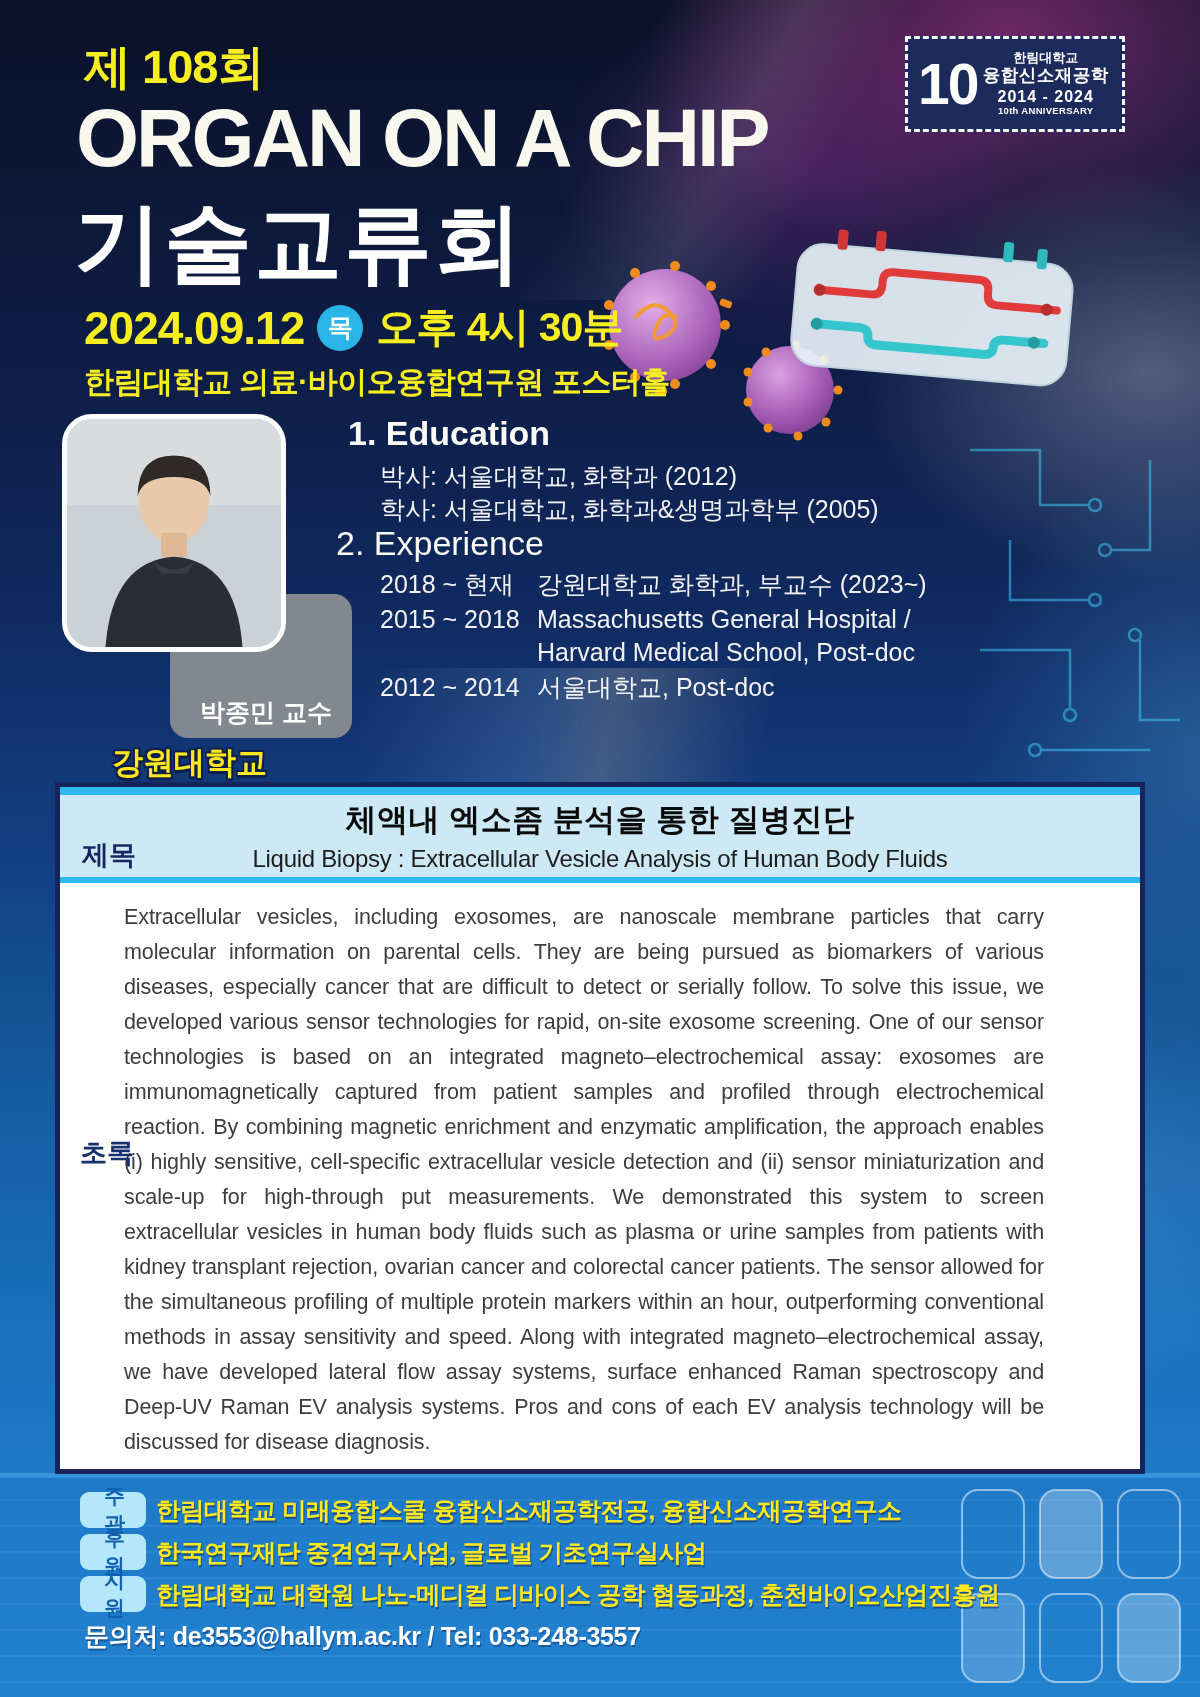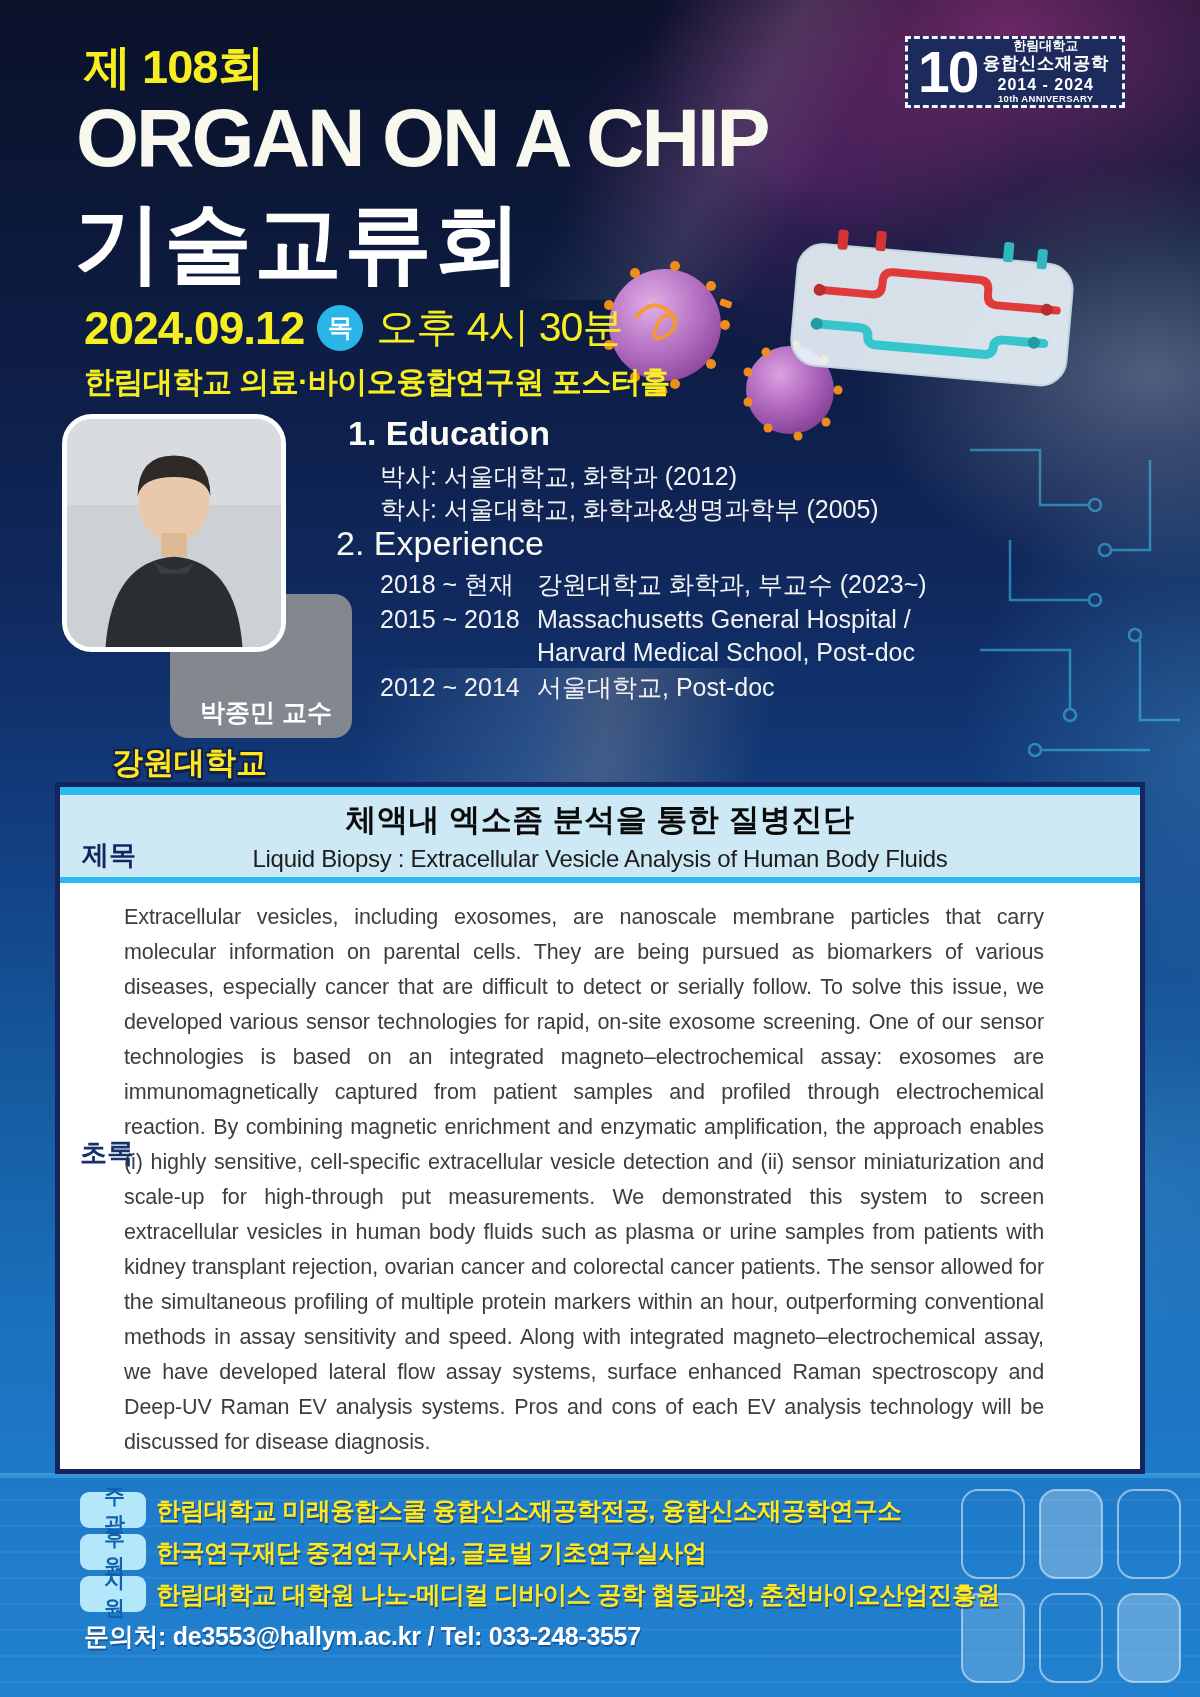--- a/index.html
+++ b/index.html
@@ -32,35 +32,35 @@
   }
 
   
   .session{position:absolute;left:84px;top:36px;z-index:5;
     font-size:47px;font-weight:800;color:#f7ee21;letter-spacing:-1px;}
   .title-en{position:absolute;left:76px;top:92px;z-index:5;
     font-size:81px;font-weight:700;color:#f8f8ef;letter-spacing:-3px;white-space:nowrap;}
   .title-kr{position:absolute;left:74px;top:184px;z-index:5;
     font-size:88px;font-weight:800;color:#ffffff;letter-spacing:2px;}
 
-  .anniv{position:absolute;left:905px;top:36px;width:220px;height:72px;z-index:6;
+  .anniv{position:absolute;left:905px;top:36px;width:220px;height:96px;z-index:6;
     background:#1c2a5c;border:3px dashed rgba(255,255,255,0.95);
     display:flex;align-items:center;padding:2px 8px 2px 10px;}
   .anniv-num{font-size:57px;font-weight:800;color:#ffffff;line-height:1;letter-spacing:-2px;}
   .anniv-right{flex:1;text-align:center;color:#fff;line-height:1.12;}
   .anniv-o1{font-size:13px;font-weight:600;}
   .anniv-o2{font-size:17.5px;font-weight:800;letter-spacing:0.5px;}
   .anniv-yr{font-size:16px;font-weight:800;margin-top:3px;letter-spacing:1px;}
   .anniv-lb{font-size:9.5px;font-weight:800;letter-spacing:0.3px;}
 
   .date-row{position:absolute;left:84px;top:300px;z-index:5;display:flex;align-items:center;gap:13px;}
   .date-txt{font-size:46px;font-weight:800;color:#f7ee21;letter-spacing:-1px;}
   .day-circle{width:46px;height:46px;border-radius:50%;background:#29b5e8;color:#fff;
     display:inline-flex;align-items:center;justify-content:center;font-size:25px;font-weight:800;}
-  .time-txt{font-size:41px;font-weight:400;color:#f7ee21;letter-spacing:-1px;text-align:right;}
+  .time-txt{font-size:41px;font-weight:700;color:#f7ee21;letter-spacing:-1px;text-align:right;}
   .venue{position:absolute;left:84px;top:362px;z-index:5;
     font-size:30px;font-weight:800;color:#f7ee21;letter-spacing:-0.5px;}
 
   
   .photo-backing{position:absolute;left:170px;top:594px;width:182px;height:144px;z-index:3;
     background:rgba(141,143,147,0.92);border-radius:18px;}
   .photo{position:absolute;left:62px;top:414px;width:224px;height:238px;z-index:4;
     border:5px solid #ffffff;border-radius:30px;overflow:hidden;
     background:linear-gradient(180deg,#d6dadd 0%,#c3c8cc 100%);}
   .photo svg{display:block;width:100%;height:100%;}

